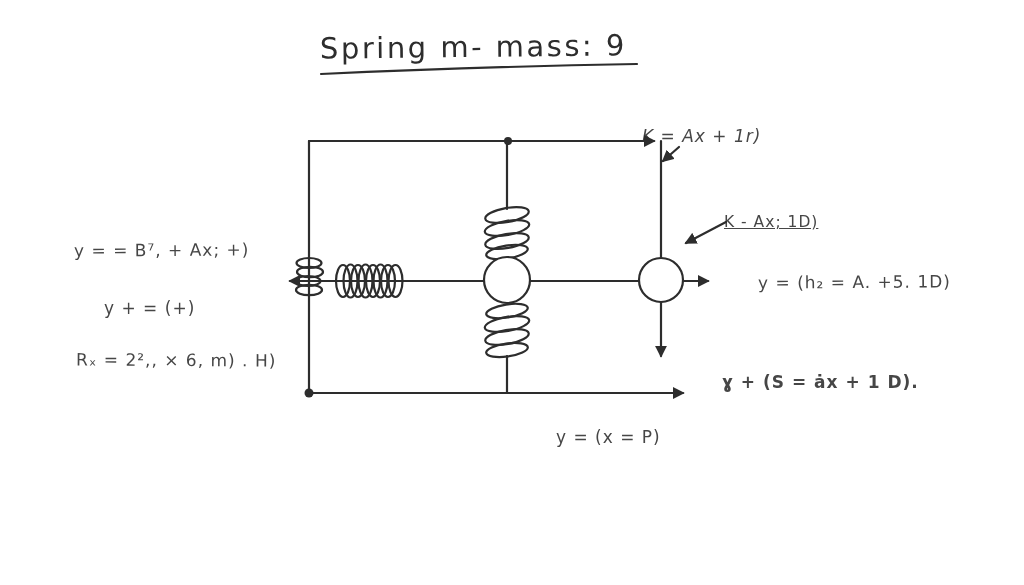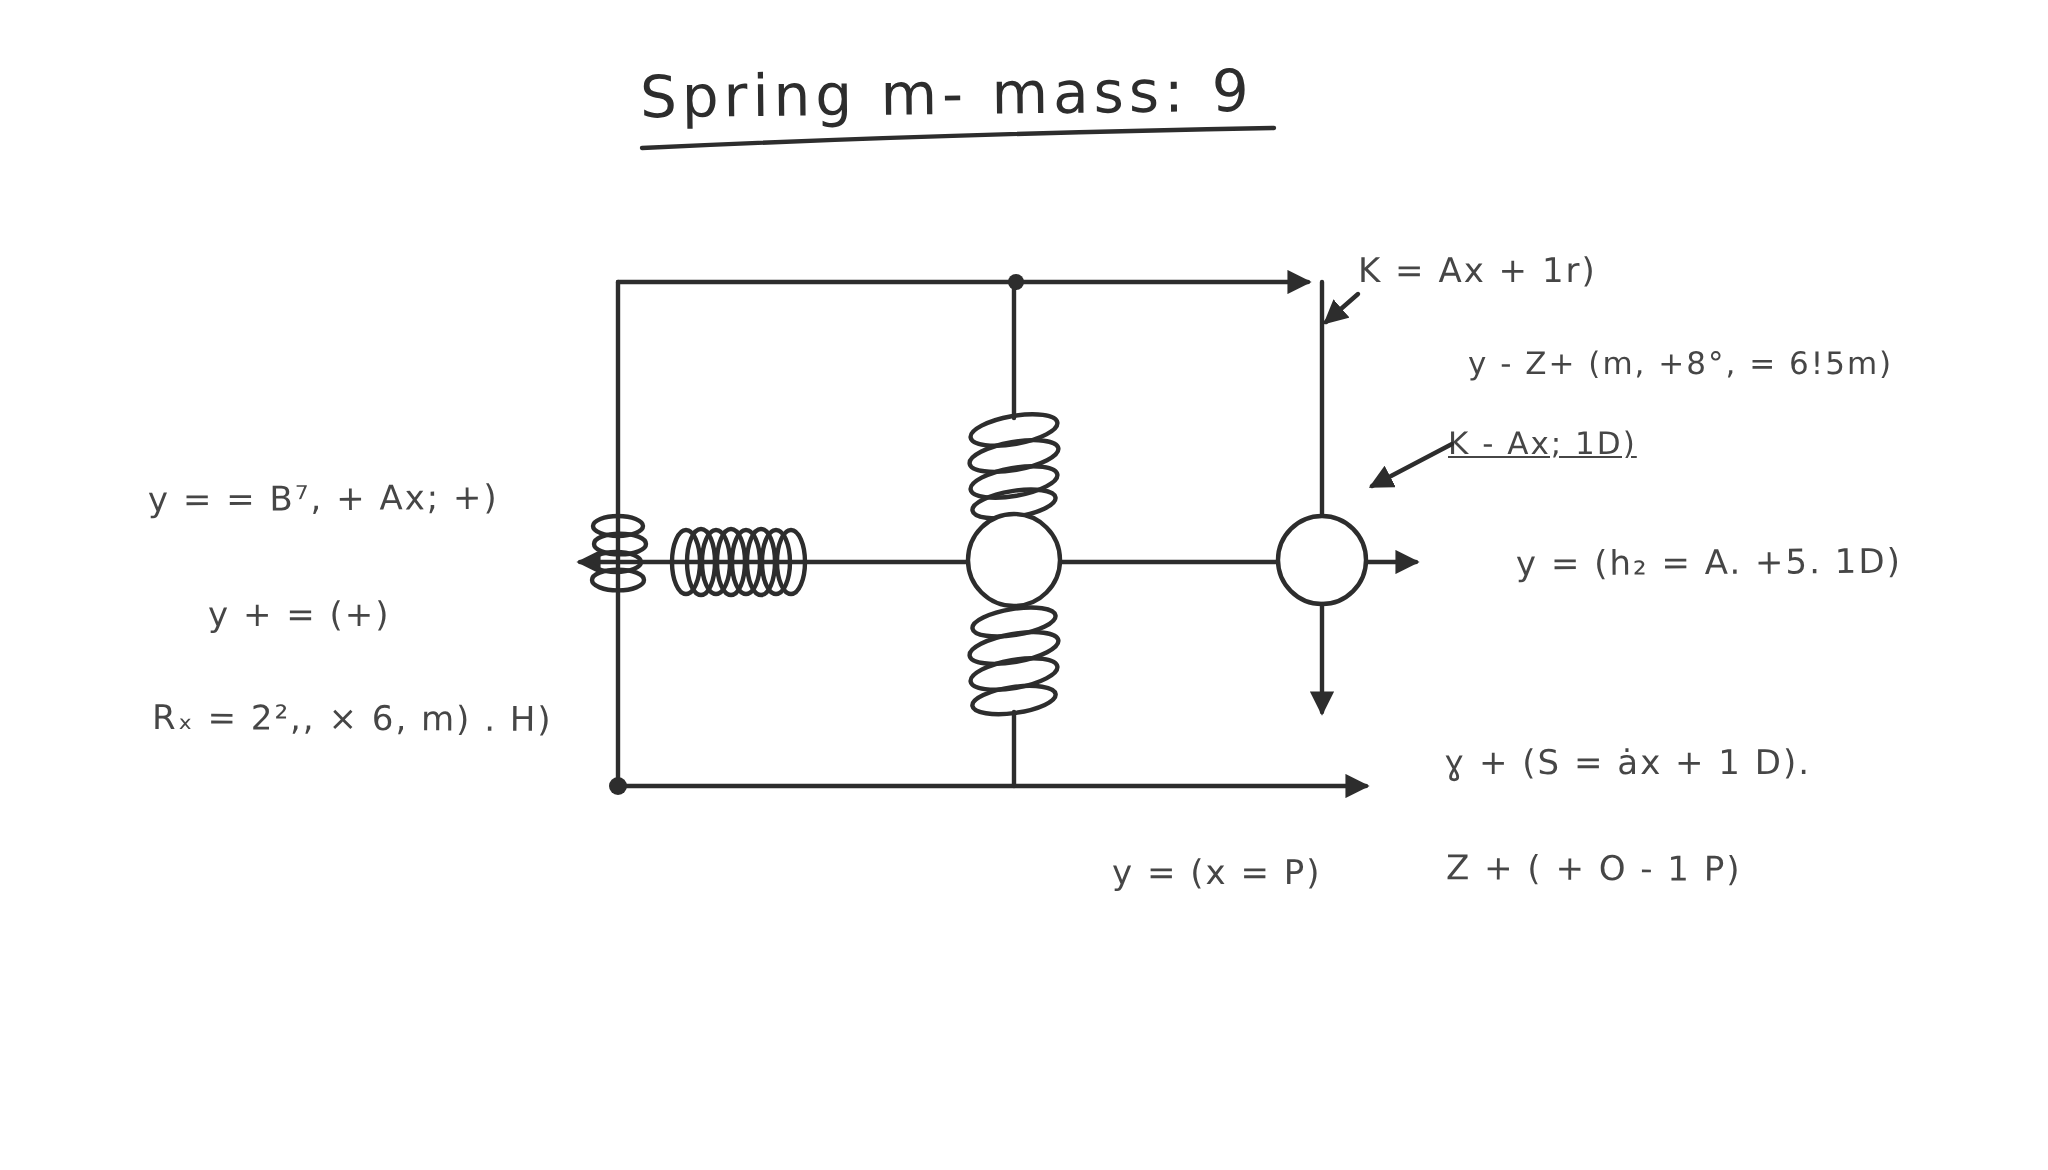--- a/index.html
+++ b/index.html
@@ -89,22 +89,20 @@
       <circle cx="309" cy="393" r="4.5"></circle>
     </g>
   </svg>
 
   <div class="hand title" style="left:320px; top:30px;">Spring m- mass: 9</div>
 
   <div class="hand eq r1" style="left:74px; top:240px;">y = = B⁷, + Ax; +)</div>
   <div class="hand eq" style="left:104px; top:298px;">y + = (+)</div>
   <div class="hand eq r2" style="left:76px; top:350px;">Rₓ = 2²,, × 6, m) . H)</div>
 
-  <div class="hand eq" style="left:679px; top:126px;">K = Ax + 1r)</div>
-  <div class="hand eq small" style="left:734px; top:173px;">y - Z+ (m, +8°, = 6!5m)</div>
+  <div class="hand eq" style="left:642px; top:126px;font-style:italic;">K = Ax + 1r)</div>
   <div class="hand eq small" style="left:724px; top:213px;text-decoration:underline;">K - Ax; 1D)</div>
   <div class="hand eq r1" style="left:758px; top:272px;">y = (h₂ = A. +5. 1D)</div>
-  <div class="hand eq" style="left:722px; top:372px;">ɣ + (S = ȧx + 1 D).</div>
+  <div class="hand eq" style="left:722px; top:372px;font-weight:bold;">ɣ + (S = ȧx + 1 D).</div>
 
   <div class="hand eq" style="left:556px; top:427px;">y = (x = P)</div>
-  <div class="hand eq r2" style="left:723px; top:425px;">Z + ( + O - 1 P)</div>
 
 </div>
 
 </body></html>

